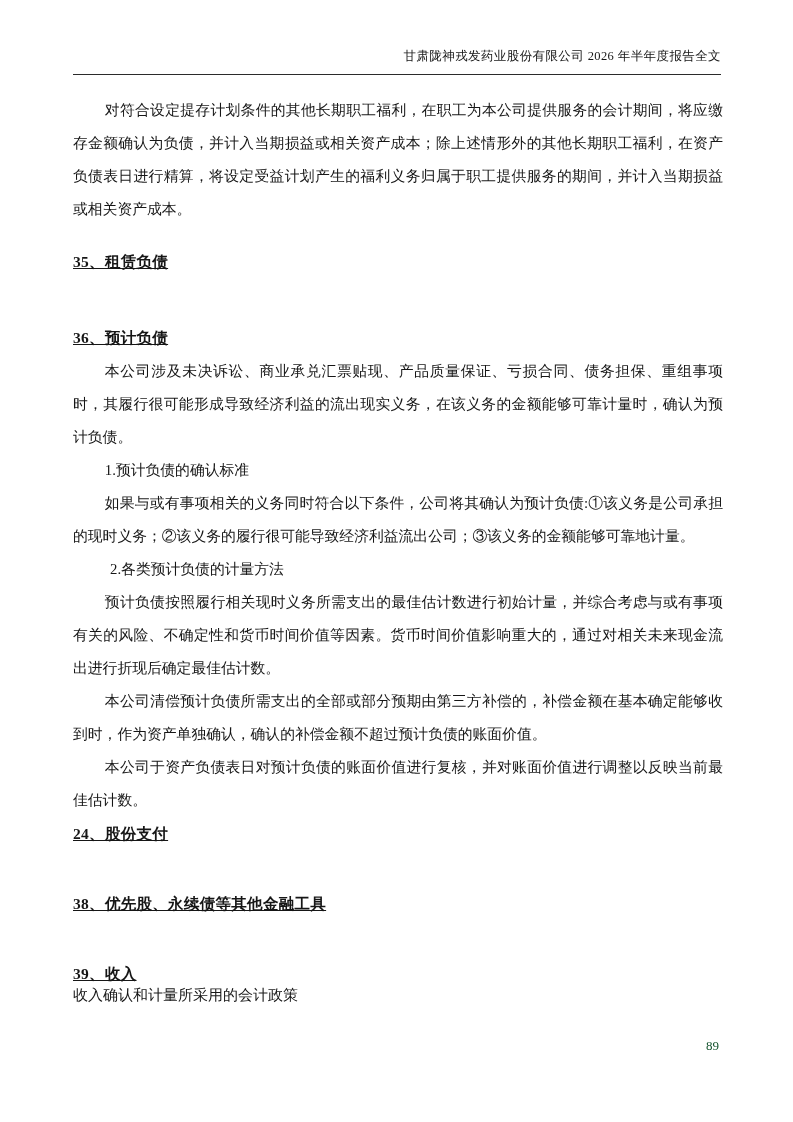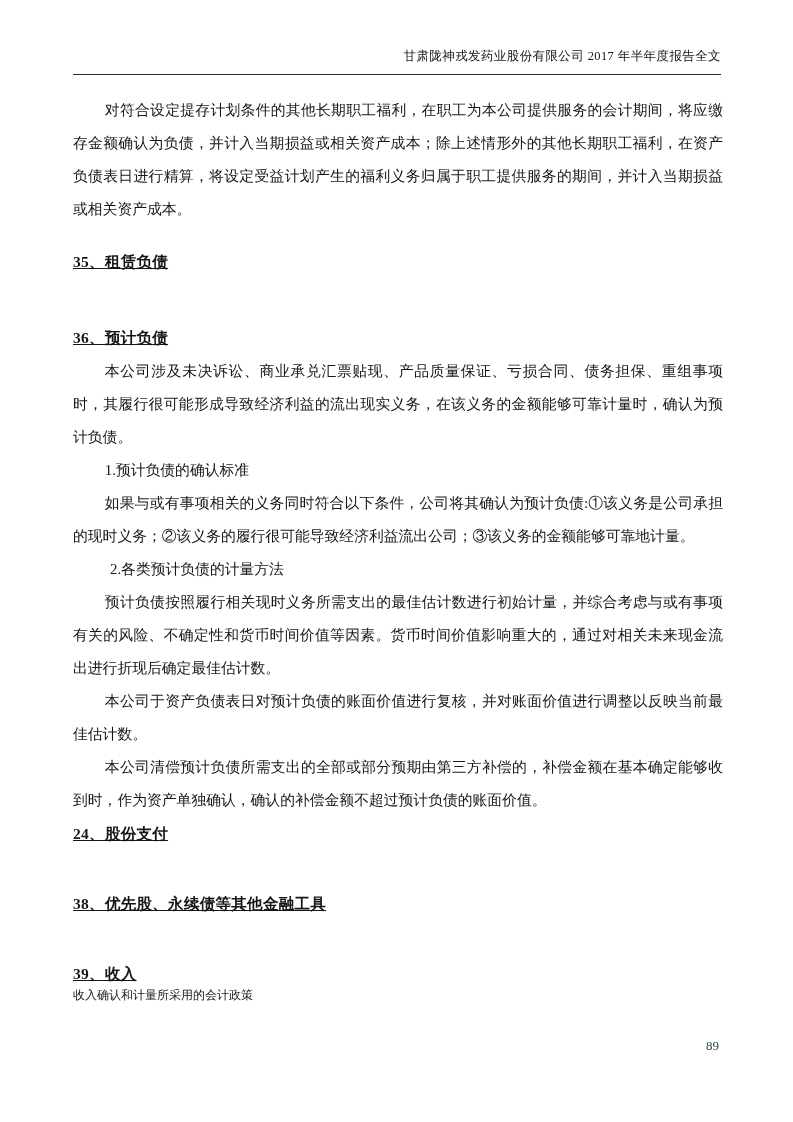--- a/index.html
+++ b/index.html
@@ -58,62 +58,62 @@
     margin: 0;
     letter-spacing: 0.3px;
     text-decoration: underline;
   }
   .mt-a { margin-top: 25px; }
   .mt-b { margin-top: 54px; }
   .mt-c { margin-top: 6px; }
   .mt-d { margin-top: 48px; }
   .mt-e { margin-top: 12px; }
   .small-note {
-    font-size: 12px;
+    font-size: 15px;
     line-height: 20px;
     margin: 0;
   }
   .page-number {
     position: absolute;
     right: 74px;
     top: 1038px;
     font-size: 13px;
     color: #14532d;
   }
 </style>
 </head>
 <body>
 
 <div class="page">
 
   <div class="doc-header">
-    <span>甘肃陇神戎发药业股份有限公司 2017 年半年度报告全文</span>
+    <span>甘肃陇神戎发药业股份有限公司 2026 年半年度报告全文</span>
   </div>
 
   <div class="content">
 
     <p class="para">对符合设定提存计划条件的其他长期职工福利，在职工为本公司提供服务的会计期间，将应缴存金额确认为负债，并计入当期损益或相关资产成本；除上述情形外的其他长期职工福利，在资产负债表日进行精算，将设定受益计划产生的福利义务归属于职工提供服务的期间，并计入当期损益或相关资产成本。</p>
 
     <h3 class="heading mt-a">35、租赁负债</h3>
 
     <h3 class="heading mt-b">36、预计负债</h3>
 
     <p class="para mt-c">本公司涉及未决诉讼、商业承兑汇票贴现、产品质量保证、亏损合同、债务担保、重组事项时，其履行很可能形成导致经济利益的流出现实义务，在该义务的金额能够可靠计量时，确认为预计负债。</p>
 
     <p class="subitem">1.预计负债的确认标准</p>
 
     <p class="para">如果与或有事项相关的义务同时符合以下条件，公司将其确认为预计负债:①该义务是公司承担的现时义务；②该义务的履行很可能导致经济利益流出公司；③该义务的金额能够可靠地计量。</p>
 
     <p class="subitem-alt">2.各类预计负债的计量方法</p>
 
     <p class="para">预计负债按照履行相关现时义务所需支出的最佳估计数进行初始计量，并综合考虑与或有事项有关的风险、不确定性和货币时间价值等因素。货币时间价值影响重大的，通过对相关未来现金流出进行折现后确定最佳估计数。</p>
 
+    <p class="para">本公司清偿预计负债所需支出的全部或部分预期由第三方补偿的，补偿金额在基本确定能够收到时，作为资产单独确认，确认的补偿金额不超过预计负债的账面价值。</p>
+
     <p class="para">本公司于资产负债表日对预计负债的账面价值进行复核，并对账面价值进行调整以反映当前最佳估计数。</p>
-
-    <p class="para">本公司清偿预计负债所需支出的全部或部分预期由第三方补偿的，补偿金额在基本确定能够收到时，作为资产单独确认，确认的补偿金额不超过预计负债的账面价值。</p>
 
     <h3 class="heading mt-c">24、股份支付</h3>
 
     <h3 class="heading mt-d">38、优先股、永续债等其他金融工具</h3>
 
     <h3 class="heading mt-d">39、收入</h3>
 
     <p class="small-note mt-e">收入确认和计量所采用的会计政策</p>
 
   </div>

